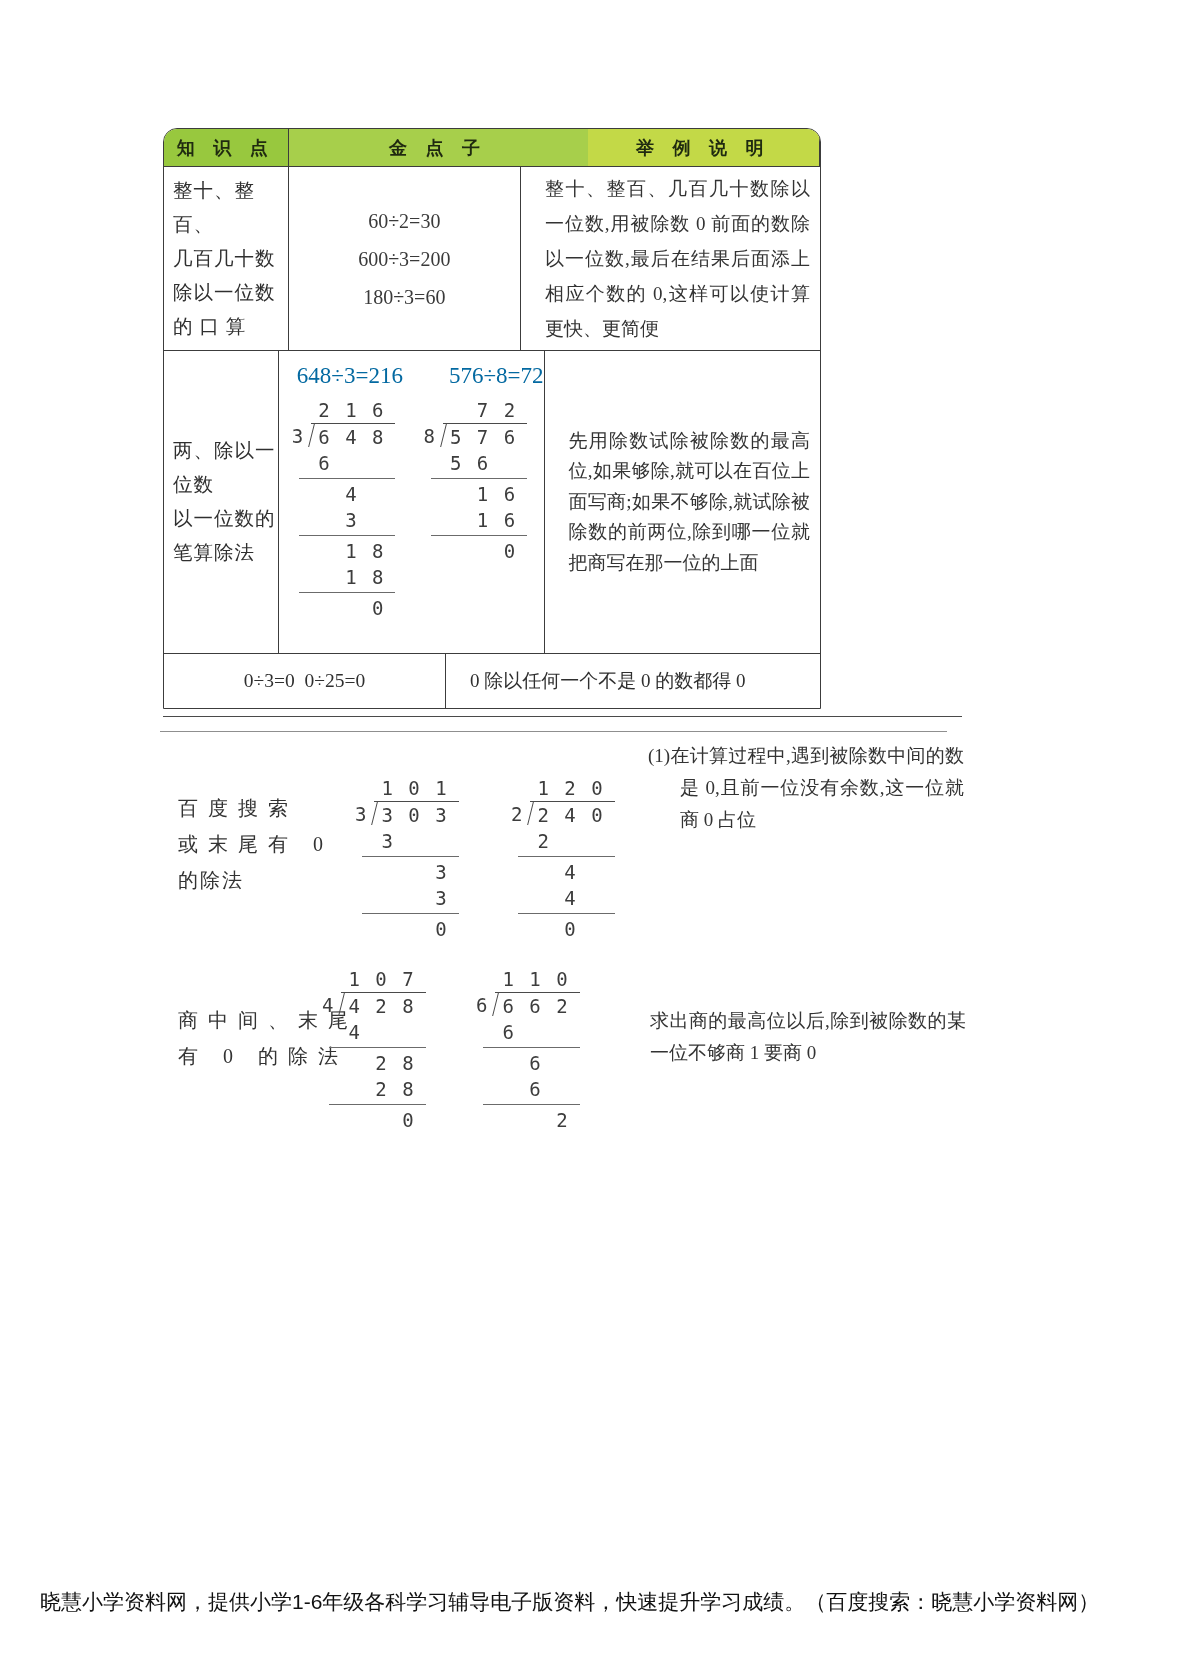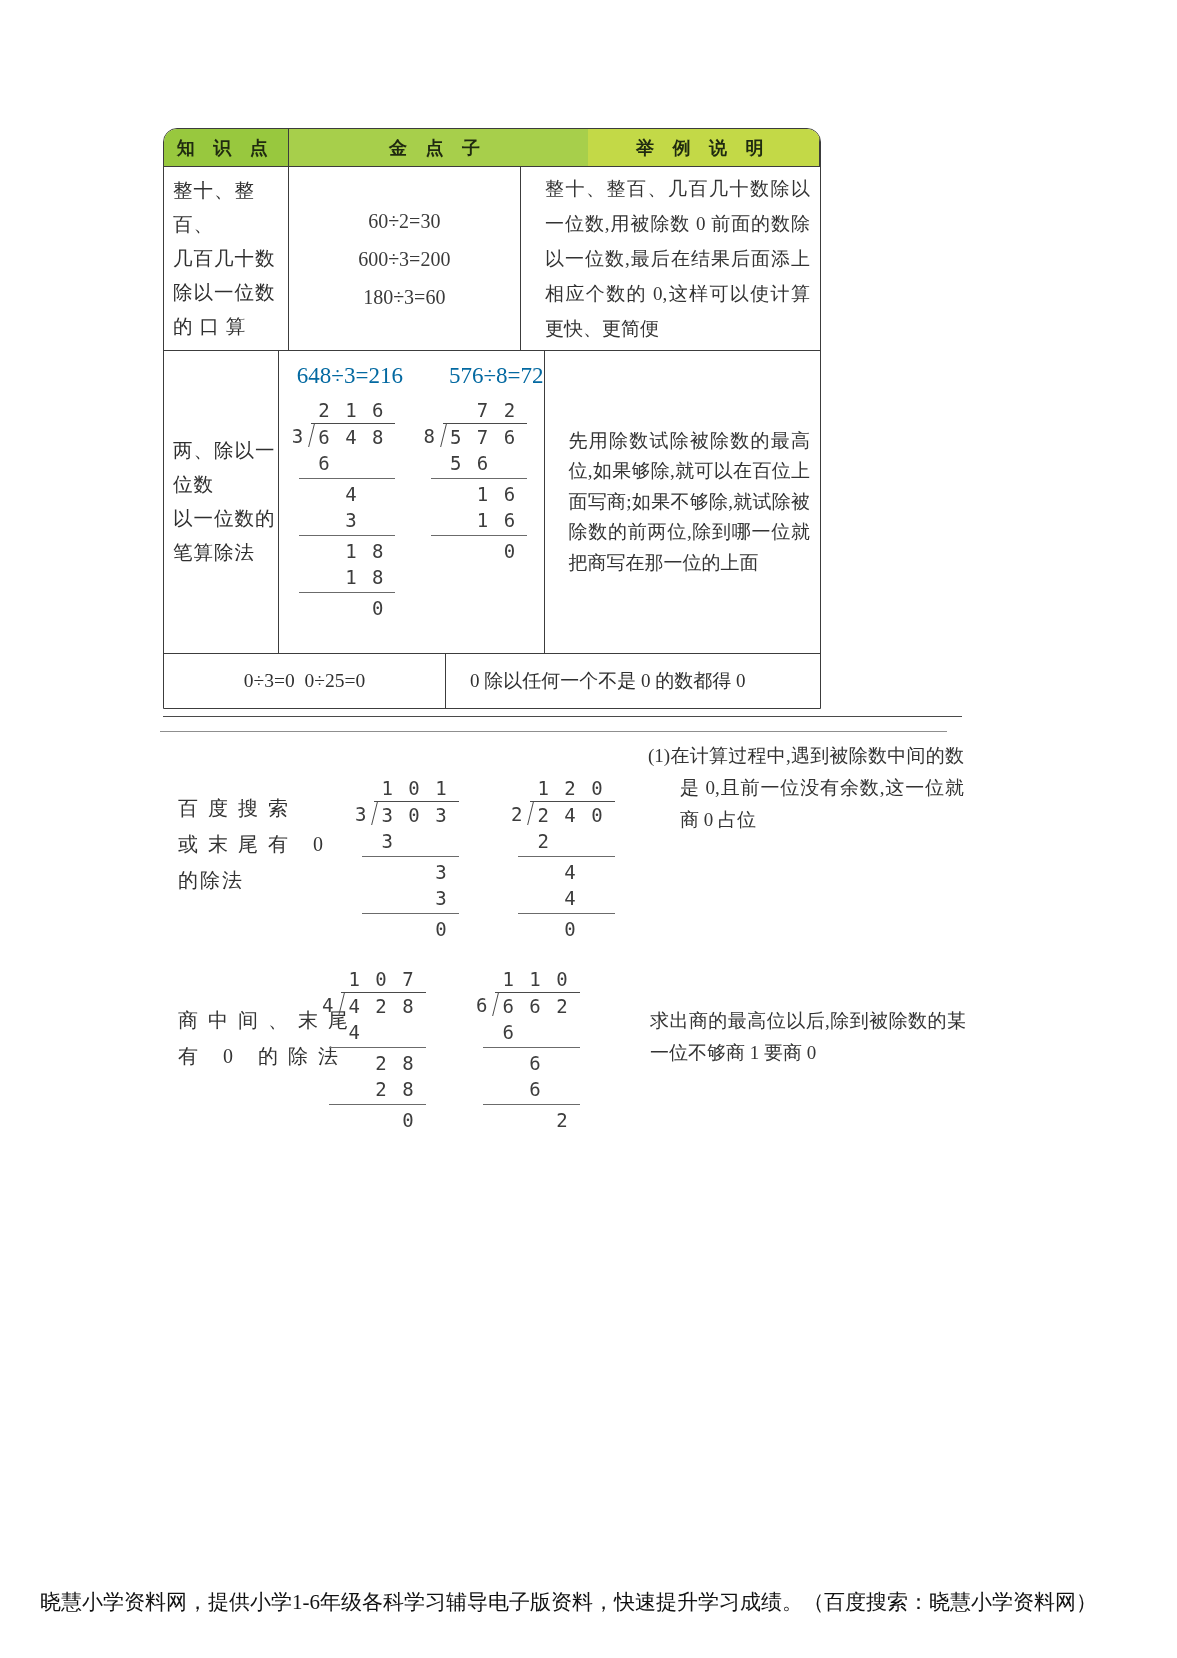--- a/index.html
+++ b/index.html
@@ -91,21 +91,21 @@
   .s5-ldb { left:476px; top:966px; }
 
   .sec-tip { font-size:19px; line-height:32px; color:#333; }
   .s4-tip { left:648px; top:740px; width:316px; }
   .tip-item { margin:0; padding-left:32px; text-indent:-32px; text-align:justify; }
   .s5-tip { left:650px; top:1005px; width:316px; text-align:justify; }
 
   
   .footer {
     position:absolute; left:40px; top:1588px;
-    font-family:Liberation Serif, serif;
+    font-family:Liberation Sans, sans-serif;
     font-size:21px; color:#111;
   }
 </style>
 </head>
 <body>
 
 <div class="page">
 
   <div class="tbl">
 

